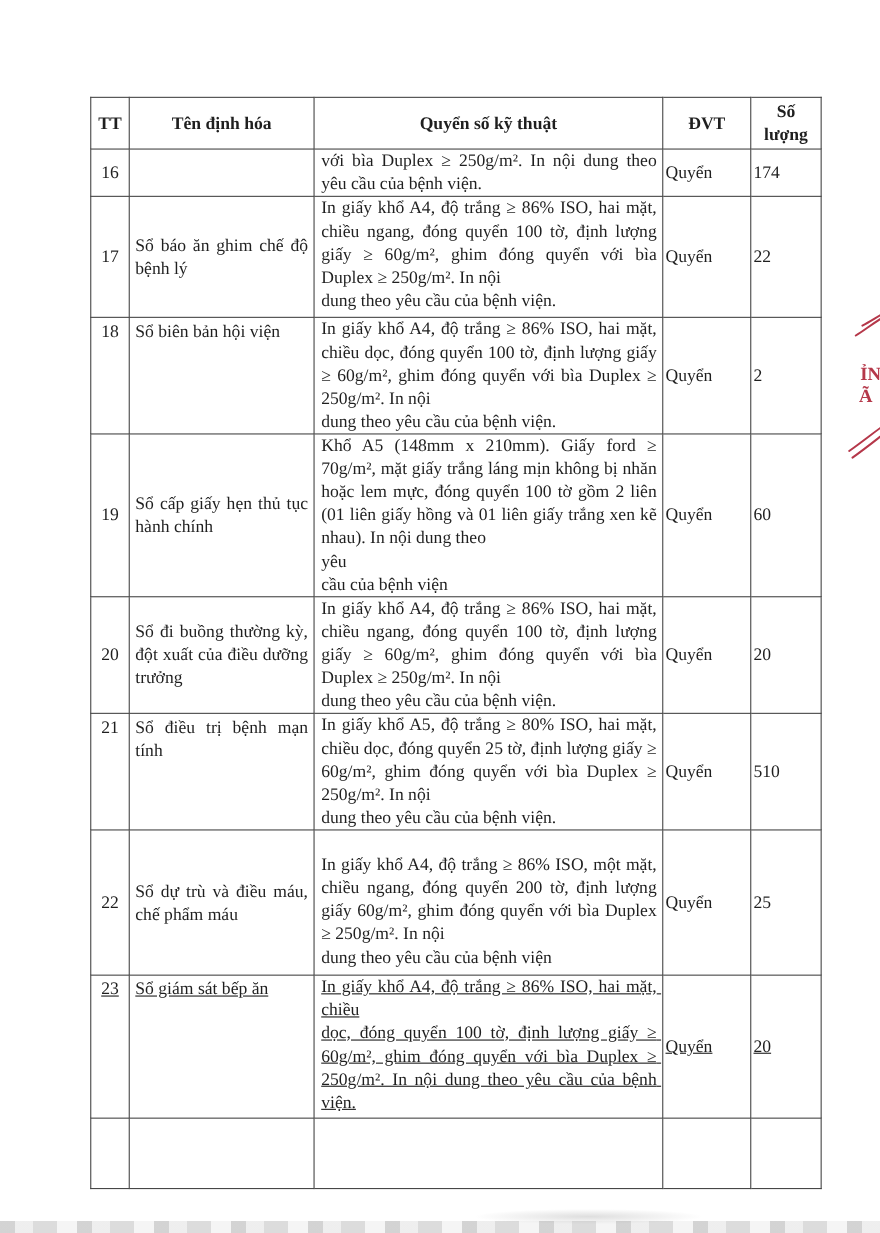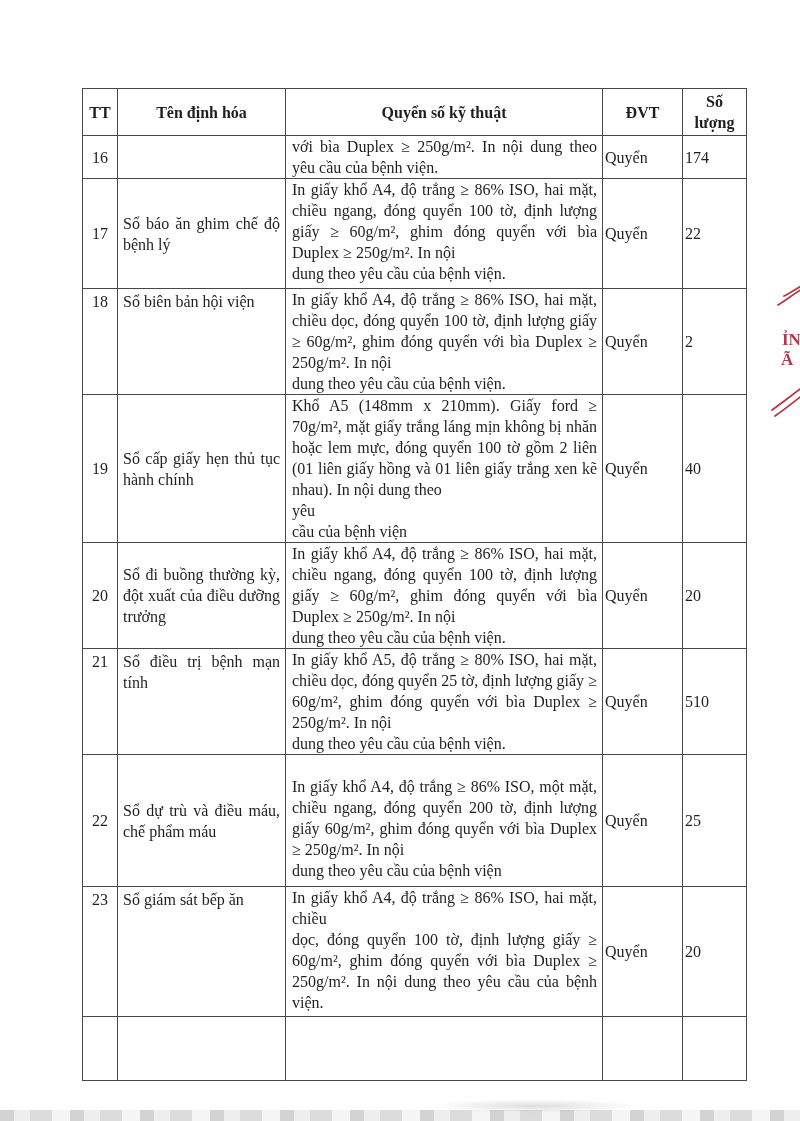--- a/index.html
+++ b/index.html
@@ -135,21 +135,21 @@
           <td class="unit">Quyển</td>
           <td class="qty">2</td>
         </tr>
         <tr style="height: 145px;">
           <td class="tt">19</td>
           <td class="name">Sổ cấp giấy hẹn thủ tục hành chính</td>
           <td class="spec">Khổ A5 (148mm x 210mm). Giấy ford ≥ 70g/m², mặt giấy trắng láng mịn không bị nhăn hoặc lem mực, đóng quyển 100 tờ gồm 2 liên (01 liên giấy hồng và 01 liên giấy trắng xen kẽ nhau). In nội dung theo
 yêu
 cầu của bệnh viện</td>
           <td class="unit">Quyển</td>
-          <td class="qty">40</td>
+          <td class="qty">60</td>
         </tr>
         <tr style="height: 105px;">
           <td class="tt">20</td>
           <td class="name">Sổ đi buồng thường kỳ, đột xuất của điều dưỡng trưởng</td>
           <td class="spec">In giấy khổ A4, độ trắng ≥ 86% ISO, hai mặt, chiều ngang, đóng quyển 100 tờ, định lượng giấy ≥ 60g/m², ghim đóng quyển với bìa Duplex ≥ 250g/m². In nội
 dung theo yêu cầu của bệnh viện.</td>
           <td class="unit">Quyển</td>
           <td class="qty">20</td>
         </tr>
         <tr style="height: 105px; margin-top: 24px;">
@@ -162,21 +162,21 @@
         </tr>
         <tr style="height: 132px;">
           <td class="tt">22</td>
           <td class="name">Sổ dự trù và điều máu, chế phẩm máu</td>
           <td class="spec">
 In giấy khổ A4, độ trắng ≥ 86% ISO, một mặt, chiều ngang, đóng quyển 200 tờ, định lượng giấy 60g/m², ghim đóng quyển với bìa Duplex ≥ 250g/m². In nội
 dung theo yêu cầu của bệnh viện</td>
           <td class="unit">Quyển</td>
           <td class="qty">25</td>
         </tr>
-        <tr style="height: 130px;">
+        <tr style="height: 130px; text-decoration: underline;">
           <td class="tt v-top">23</td>
           <td class="name v-top">Sổ giám sát bếp ăn</td>
           <td class="spec">In giấy khổ A4, độ trắng ≥ 86% ISO, hai mặt, chiều
 dọc, đóng quyển 100 tờ, định lượng giấy ≥ 60g/m², ghim đóng quyển với bìa Duplex ≥ 250g/m². In nội dung theo yêu cầu của bệnh viện.</td>
           <td class="unit">Quyển</td>
           <td class="qty">20</td>
         </tr>
         <tr style="height: 64px;">
           <td class="tt"></td>
           <td class="name"></td>

